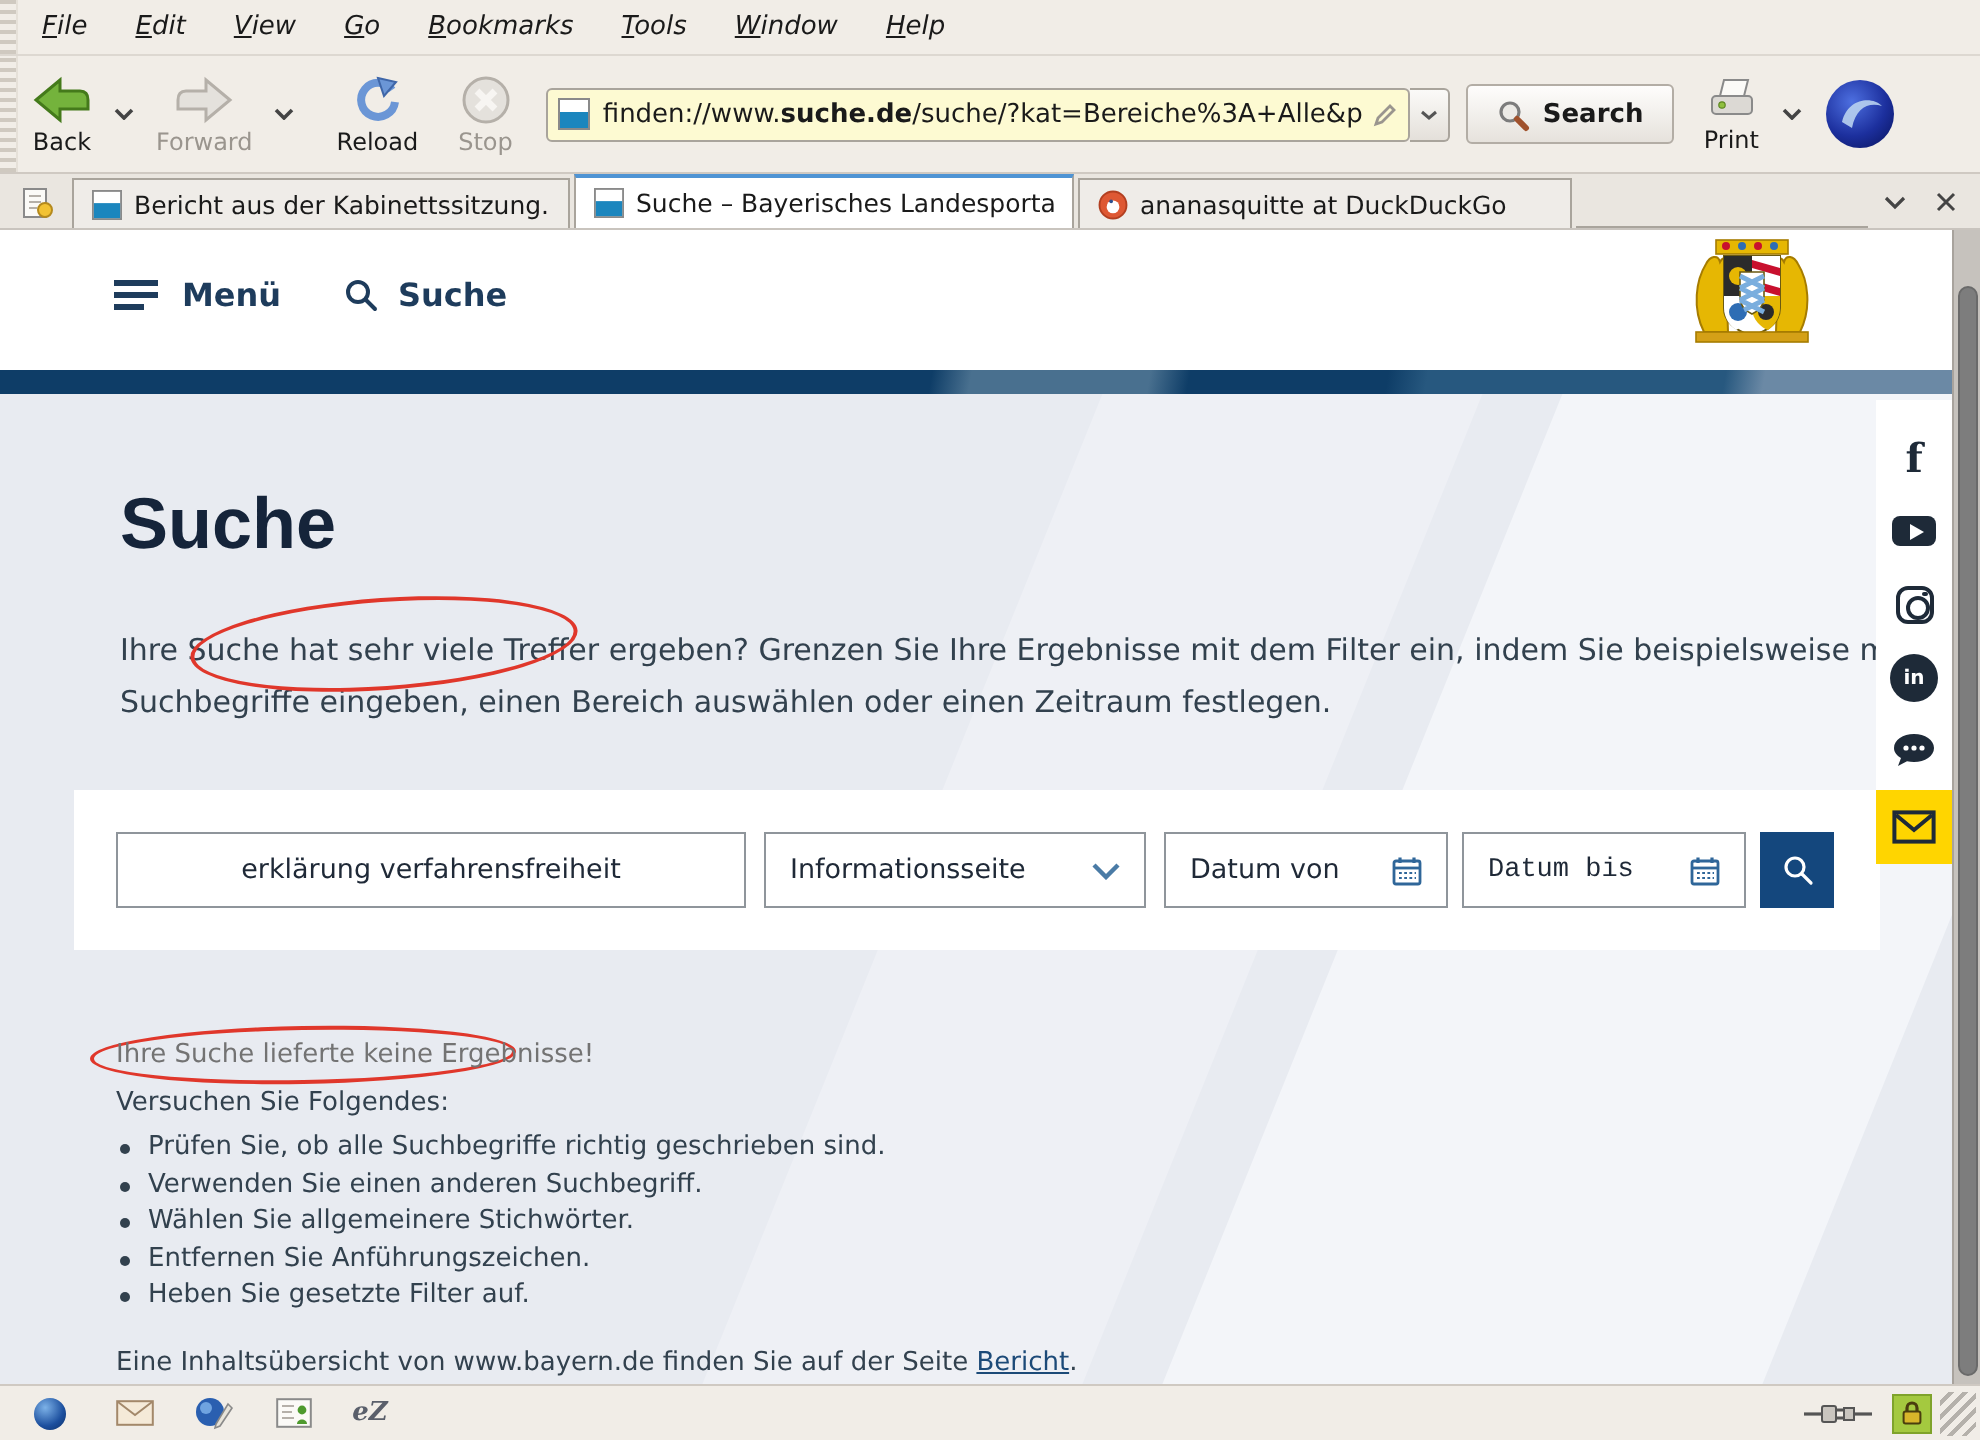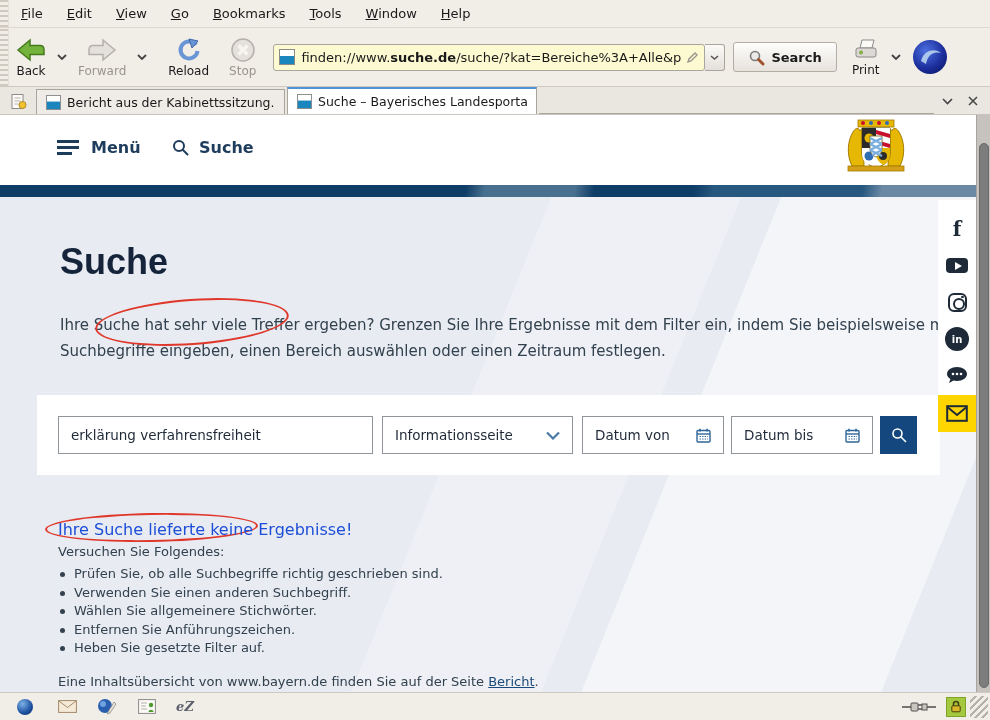--- a/index.html
+++ b/index.html
@@ -5,21 +5,21 @@
   * { margin:0; padding:0; box-sizing:border-box; }
   html,body { width:990px; height:720px; }
   body { font-family:"DejaVu Sans", sans-serif; background:#f1ede7; overflow:hidden; }
   .window { position:relative; width:990px; height:720px; background:#f1ede7; }
 
   
   .menubar { position:absolute; left:0; top:0; width:990px; height:28px; background:#f1ede7;
              display:flex; align-items:center; border-bottom:1px solid #ddd8d1; }
   .grippy { width:9px; height:100%; background:repeating-linear-gradient(0deg,#cfc9c0 0 2px,#f1ede7 2px 5px);
             border-right:1px solid #e5e0d8; flex:none; }
-  .menu-item { padding:0 12px; font-size:13px; color:#1a1a1a; height:100%; display:flex; align-items:center; cursor:default; }
+  .menu-item { padding:0 12px; font-size:13px; color:#1a1a1a; height:100%; display:flex; align-items:center; cursor:default;font-style:italic; }
   .menu-item .mn { text-decoration:underline; }
 
   .toolbar { position:absolute; left:0; top:28px; width:990px; height:59px; background:#f1ede7;
              border-bottom:1px solid #cfc9c2; display:flex; align-items:center; }
   .tbtn { display:flex; flex-direction:column; align-items:center; justify-content:center; padding:2px 7px; }
   .tbtn .lbl { font-size:12px; color:#1a1a1a; margin-top:1px; }
   .tbtn.disabled .lbl { color:#9a958e; }
   .drop { width:18px; height:40px; display:flex; align-items:center; justify-content:center; }
 
   .urlbar { height:27px; width:432px; margin:0 6px 0 10px; background:#fdfad2; border:1px solid #a9a49c;
@@ -68,30 +68,30 @@
   .pagetitle { position:absolute; left:60px; top:44px; font-size:36px; font-weight:bold; color:#15243a;
                font-family:"Liberation Sans", sans-serif; }
   .intro { position:absolute; left:60px; top:115px; font-size:15px; line-height:26px; color:#32414e; white-space:nowrap; }
 
   .annot { position:absolute; border:2px solid #e0372b; border-radius:50%; }
   .a1 { left:95px; top:102px; width:194px; height:46px; transform:rotate(-4deg); }
   .a2 { left:45px; top:316px; width:213px; height:29px; transform:rotate(-1deg); }
 
   .formcard { position:absolute; left:37px; top:198px; width:903px; height:80px; background:#fff; }
   .field { position:absolute; top:21px; height:38px; border:1px solid #8f959b; background:#fff;
-           display:flex; align-items:center; font-size:13.5px; color:#1f2937; }
+           display:flex; align-items:center; font-size:13.5px; color:#1f2937;text-align:center; }
   .query { left:21px; width:315px; padding:0 12px; font-family:"DejaVu Sans", sans-serif; font-size:13.5px;
            border:1px solid #8f959b; outline:none; color:#1f2937; }
   .cat   { left:345px; width:191px; padding:0 12px; justify-content:space-between; }
   .dfrom { left:545px; width:142px; padding:0 12px; justify-content:space-between; }
-  .dto   { left:694px; width:142px; padding:0 12px; justify-content:space-between; }
+  .dto   { left:694px; width:142px; padding:0 12px; justify-content:space-between;font-family:Liberation Mono, monospace; }
   .gobtn { position:absolute; left:843px; top:21px; width:37px; height:38px; background:#14477d;
            display:flex; align-items:center; justify-content:center; }
 
-  .noresults { position:absolute; left:58px; top:323px; font-size:16px; color:#1d4ed8; }
+  .noresults { position:absolute; left:58px; top:323px; font-size:13px; color:#737373; }
   .tryline   { position:absolute; left:58px; top:347px; font-size:13px; color:#32414e; }
   .sugg { position:absolute; left:60px; top:368px; list-style:none; font-size:13px; color:#32414e; }
   .sugg li { line-height:18.5px; padding-left:14px; position:relative; }
   .sugg li::before { content:""; position:absolute; left:0; top:7px; width:5px; height:5px; border-radius:50%; background:#32414e; }
   .note { position:absolute; left:58px; top:477px; font-size:13px; color:#32414e; }
   .note a { color:#1c4a78; text-decoration:underline; }
 
   .rail { position:absolute; left:938px; top:85px; width:38px; height:232px; background:#fff; }
   .railicon { position:absolute; left:0; width:38px; height:34px; display:flex; align-items:center; justify-content:center; }
   .fb { font-size:20px; font-weight:bold; color:#1e2a38; font-family:"DejaVu Serif", serif; }
@@ -275,20 +275,30 @@
       <span class="ttl">Bericht aus der Kabinettssitzung...</span>
     </div>
     <div class="tab active" style="width:250px">
       <span>
         <svg width="15" height="15" viewBox="0 0 16 16">
             <rect x="0.5" y="0.5" width="15" height="15" fill="#fff" stroke="#8a8a8a"></rect>
             <rect x="1" y="7" width="14" height="8" fill="#1b86be"></rect>
           </svg>
       </span>
       <span class="ttl">Suche – Bayerisches Landesportal</span>
+    </div>
+    <div class="tab" style="width:247px">
+      <span>
+        <svg width="15" height="15" viewBox="0 0 16 16">
+            <circle cx="8" cy="8" r="7.2" fill="#de5833" stroke="#b23f20"></circle>
+            <circle cx="8" cy="9" r="3.4" fill="#fff"></circle>
+            <circle cx="7" cy="6" r="1" fill="#2d4f8e"></circle>
+          </svg>
+      </span>
+      <span class="ttl">ananasquitte at DuckDuckGo</span>
     </div>
     <div class="tabspacer"></div>
     <div class="tabctl">
       <svg width="11" height="7" viewBox="0 0 11 7">
           <path d="M1 1 L5.5 5.5 L10 1" fill="none" stroke="#444" stroke-width="1.6"></path>
         </svg>
     </div>
     <div class="tabctl" style="margin-right:4px">
       <svg width="10" height="10" viewBox="0 0 10 10">
           <path d="M1 1 L9 9 M9 1 L1 9" stroke="#444" stroke-width="1.5"></path>

